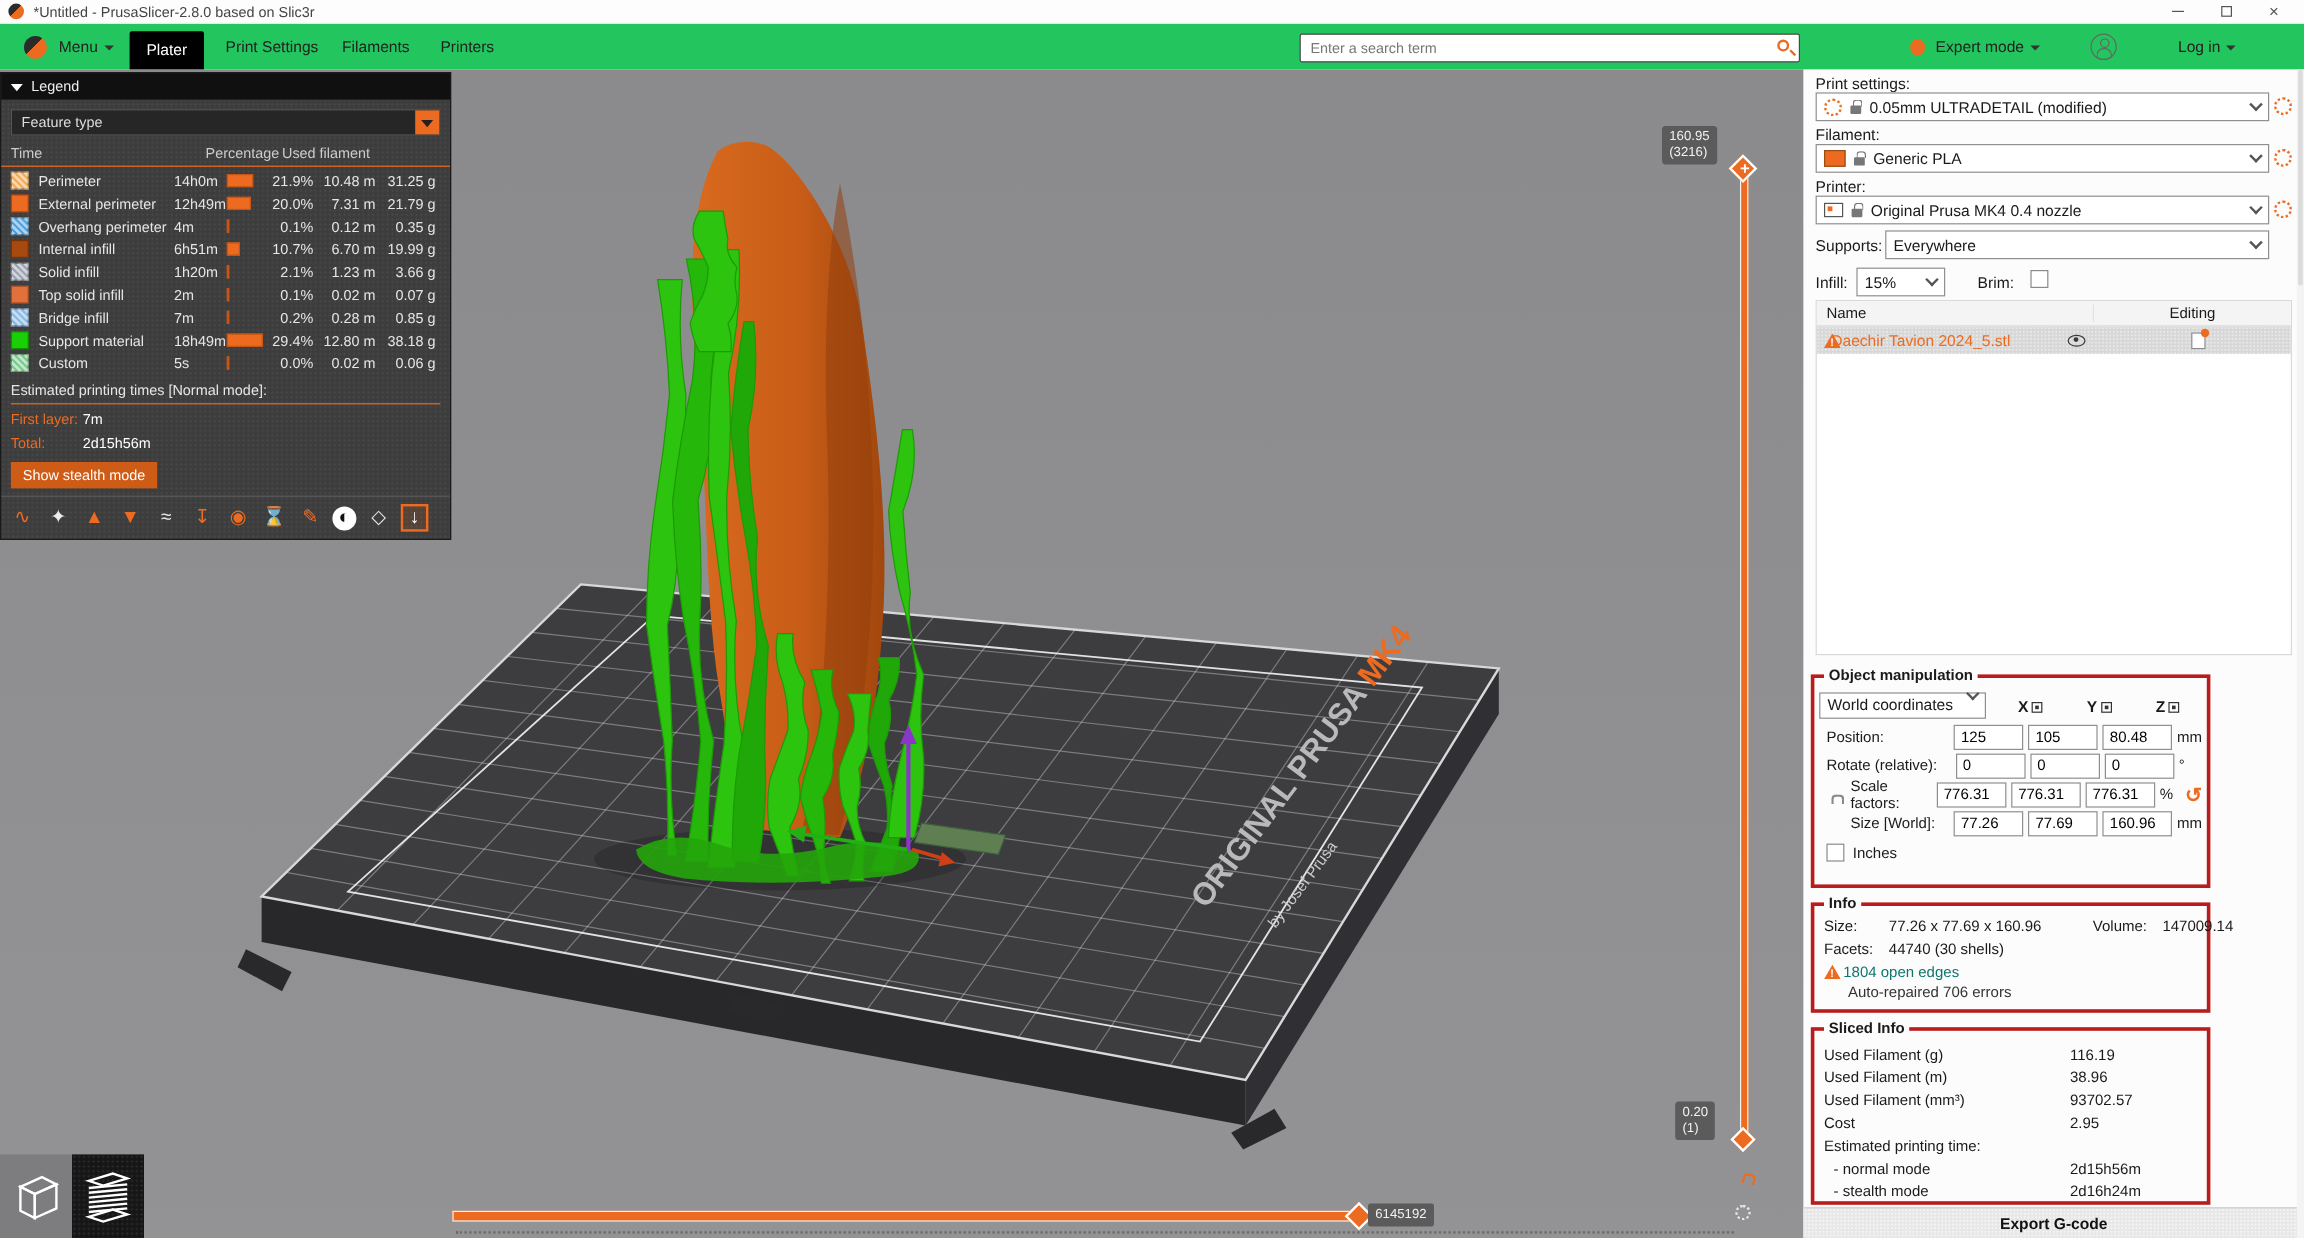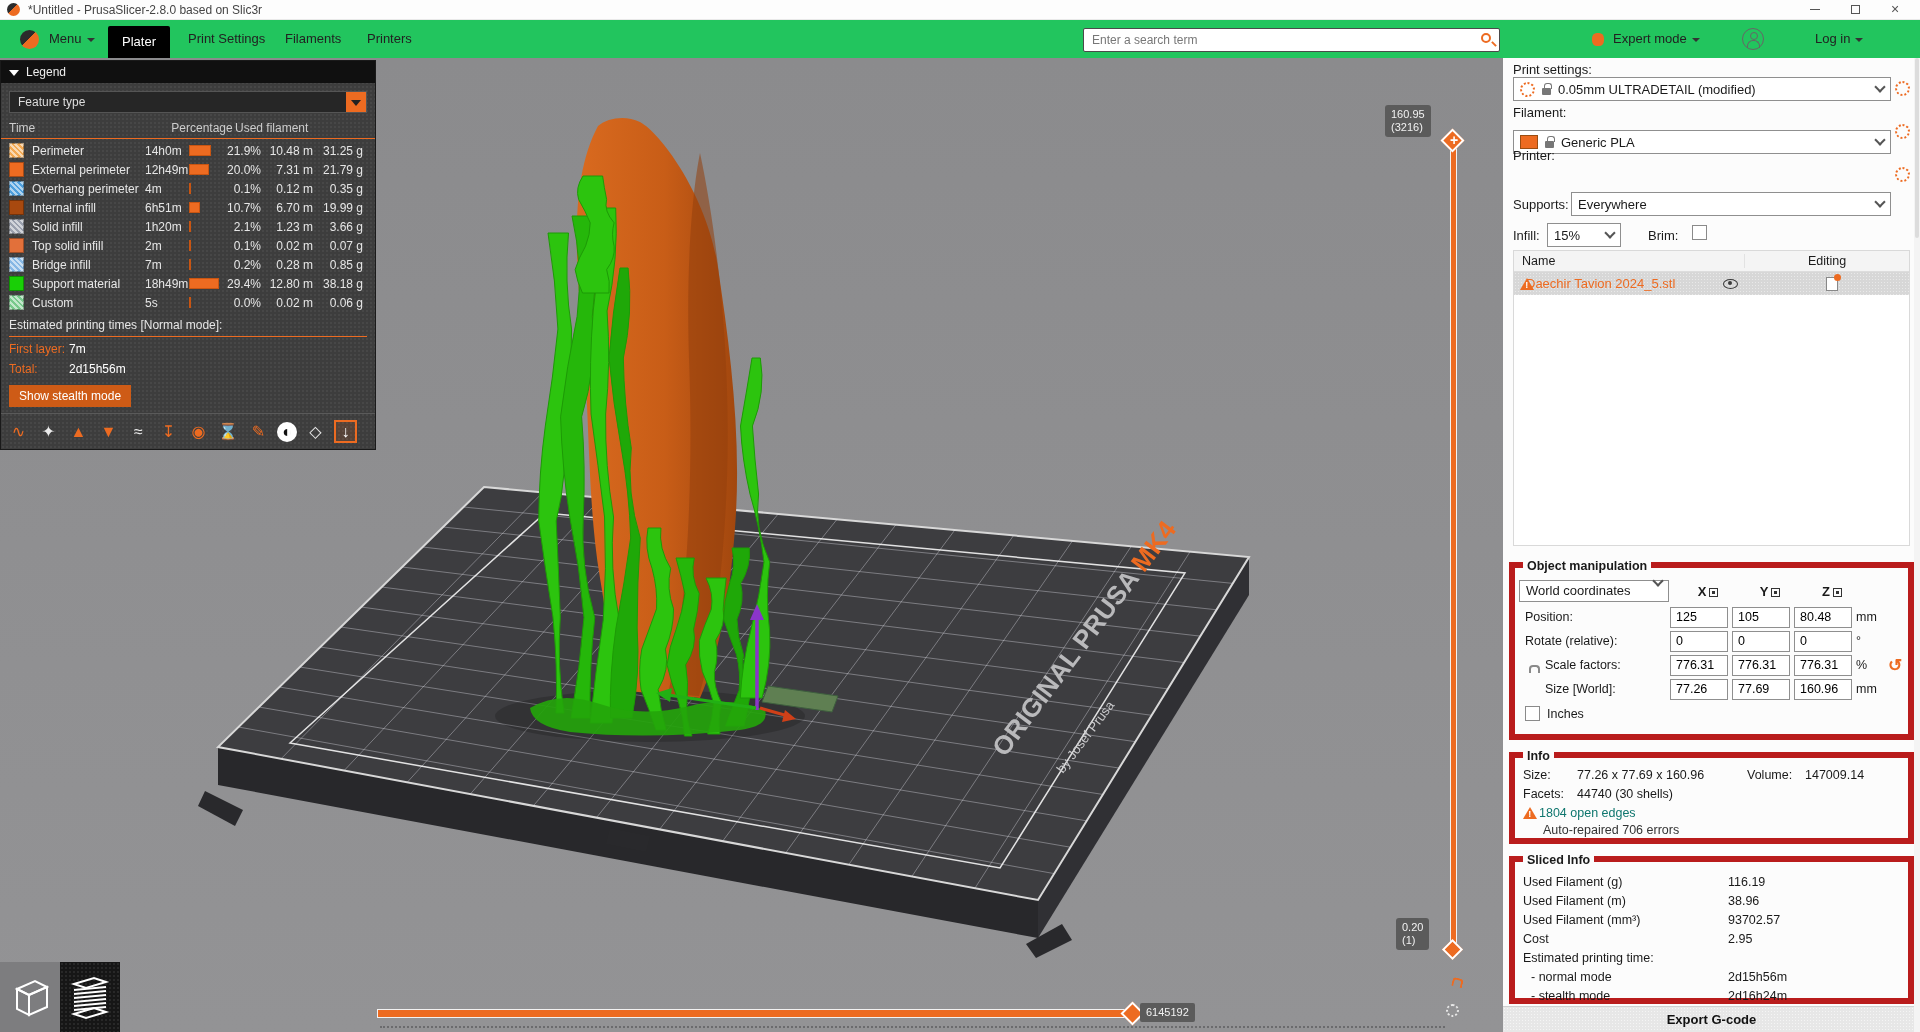--- a/index.html
+++ b/index.html
@@ -108,21 +108,21 @@
   #objtable .thead .c1 { width:230px; padding-left:8px; } #objtable .thead .c2 { flex:1; text-align:center; border-left:1px solid #e2e2e2; }
   #objrow { display:flex; height:23px; align-items:center; background:#d7d7d7; background-image:radial-gradient(rgba(255,255,255,0.45) 1px, transparent 1px); background-size:3px 3px; }
   #objrow .oname { width:192px; padding-left:12px; color:#ED6B21; font-size:13px; white-space:nowrap; overflow:hidden; position:relative; }
   .warntri { position:absolute; left:6px; top:2px; width:14px; height:12px; background:#ED6B21; clip-path:polygon(50% 0,100% 100%,0 100%); }
   .warntri::after { content:"!"; position:absolute; left:5.2px; top:2px; font-size:9px; color:#fff; font-weight:bold; }
   .eye { width:15px; height:10px; border:1.5px solid #3a3a3a; border-radius:50%; position:relative; }
   .eye::after { content:""; position:absolute; left:4px; top:1.5px; width:4px; height:4px; background:#3a3a3a; border-radius:50%; }
   .editic { width:12px; height:14px; border:1.5px solid #888; position:relative; background:#fff; }
   .editic::after { content:""; position:absolute; right:-4px; top:-4px; width:7px; height:7px; background:#ED6B21; border-radius:50%; }
 
-  .box { position:absolute; left:6px; width:405px; border:6px solid #b91c1c; background:#fcfcfc; }
+  .box { position:absolute; left:6px; width:333px; border:3px solid #b91c1c; background:#fcfcfc; }
   .box .bt { position:absolute; top:-9px; left:8px; background:#fcfcfc; padding:0 4px; font-weight:bold; font-size:12.5px; }
   #om-box { top:504px; height:178px; }
   #om-head { display:flex; margin:12px 4px 4px 4px; align-items:center; }
   #coord-combo { position:relative; width:150px; height:22px; border:1px solid #8f8f8f; background:#fff; line-height:20px; padding:0 6px; display:flex; }
   #coord-combo .cname { flex:1; }
   .axhead { width:62px; text-align:center; font-weight:bold; font-size:13px; }
   .axbox { display:inline-block; width:9px; height:9px; border:1.5px solid #333; margin-left:3px; position:relative; top:1px; }
   .axbox::after { content:""; position:absolute; left:2px; top:2px; width:3px; height:3px; background:#333; }
   .omrow { display:flex; align-items:center; margin:2px 4px; height:22px; }
   .oml { width:151px; padding-left:6px; font-size:12.5px; }
@@ -444,29 +444,35 @@
   <span class="slabel" style="top:4px">Print settings:</span>
   <div class="combo" style="left:10px; top:19px; width:378px">
     <span class="gearring"></span>
     <span class="locksm"></span>
     <span class="cname">0.05mm ULTRADETAIL (modified)</span>
     <span class="chev"></span>
   </div>
   <span class="gear-out" style="top:23px"></span>
 
   <span class="slabel" style="top:47px">Filament:</span>
-  <div class="combo" style="left:10px; top:72px; width:378px">
+  <div class="combo" style="left:10px; top:62px; width:378px">
     <span class="filswatch"></span>
     <span class="locksm"></span>
     <span class="cname">Generic PLA</span>
     <span class="chev"></span>
   </div>
   <span class="gear-out" style="top:66px"></span>
 
   <span class="slabel" style="top:90px">Printer:</span>
+  <div class="combo" style="left:10px; top:105px; width:378px">
+    <span class="printic"></span>
+    <span class="locksm"></span>
+    <span class="cname">Original Prusa MK4 0.4 nozzle</span>
+    <span class="chev"></span>
+  </div>
   <span class="gear-out" style="top:109px"></span>
 
   <span class="slabel" style="top:139px">Supports:</span>
   <div class="combo" style="left:68px; top:134px; width:320px">
     <span class="cname">Everywhere</span>
     <span class="chev"></span>
   </div>
 
   <span class="slabel" style="top:170px">Infill:</span>
   <div class="combo" style="left:44px; top:165px; width:74px">

